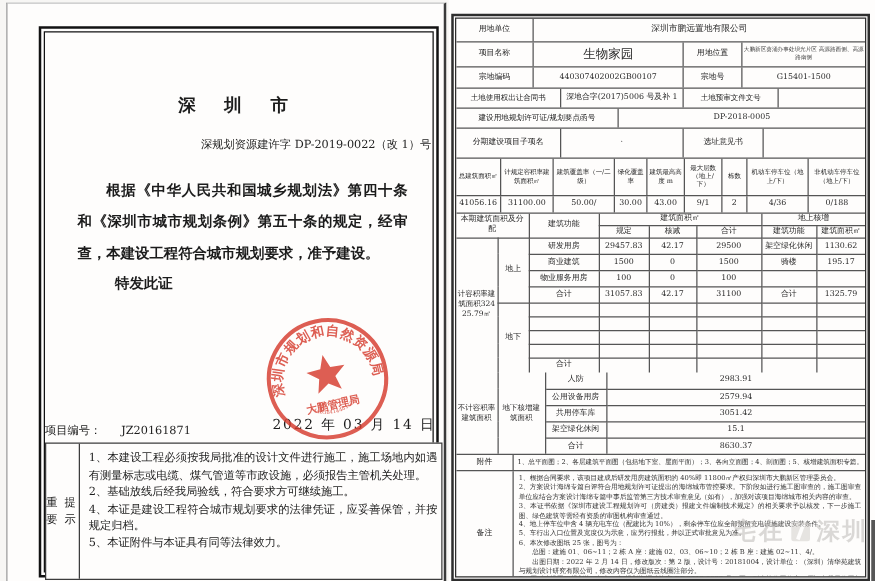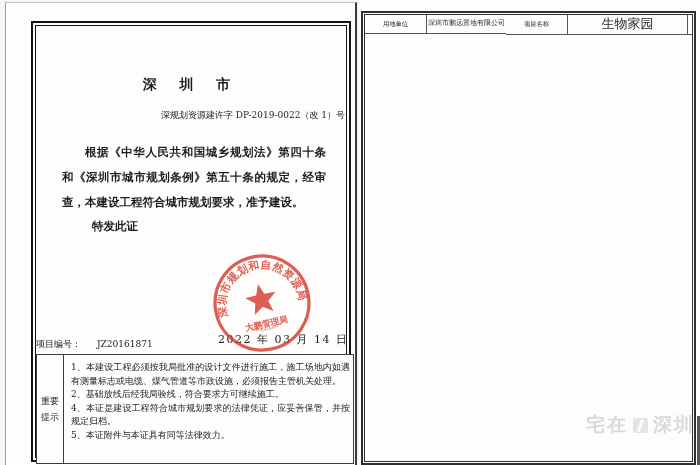--- a/index.html
+++ b/index.html
@@ -18,31 +18,31 @@
   .doc-no{text-align:right;font-size:9px;margin:15px 1px 0 0;color:#222;}
   .body-text{margin:18px 20px 0 26px;font-size:11.5px;font-weight:bold;line-height:25px;
              text-align:justify;text-indent:2em;}
   .issue-line{margin:4px 0 0 56px;font-size:11.5px;font-weight:bold;}
   .cert-date{position:absolute;left:212px;top:281px;font-size:11px;letter-spacing:1.5px;white-space:nowrap;margin-top:48px;}
   .seal{position:absolute;left:205px;top:249px;width:102px;height:102px;opacity:.82;transform:rotate(-12deg);}
   .proj-row{position:absolute;left:30px;top:335px;font-size:9px;}
   .proj-row .val{margin-left:16px;}
   .notice{position:absolute;left:30px;top:351px;width:318px;height:110px;border:1px solid #3c3c3c;
           display:flex;box-sizing:border-box;background:#fefdfc;}
-  .notice-label{width:26px;border-right:1px solid #3c3c3c;display:flex;flex-direction:column;
+  .notice-label{width:26px;border-right:1px solid #3c3c3c;display:flex;flex-direction:row;
                 align-items:center;justify-content:center;font-size:9px;gap:3px;flex:none;}
   .notice-body{flex:1;padding:6px 3px 0 7px;font-size:9px;line-height:13.6px;overflow:hidden;}
   .notice-body .itm{text-align:justify;}
 
   
   .page-right{left:359px;top:0;width:341px;height:465px;}
   .rframe{position:absolute;left:2px;top:11px;width:335px;height:454px;border:2px solid #2e2e2e;
           padding:1px;box-sizing:border-box;}
   .rinner{border:1px solid #2e2e2e;width:100%;height:100%;box-sizing:border-box;overflow:hidden;
-          display:flex;flex-direction:row;}
+          display:flex;flex-direction:column;}
   .fr{display:flex;border-bottom:1px solid #555;box-sizing:border-box;flex:none;}
   .fc{border-right:1px solid #555;display:flex;align-items:center;justify-content:center;
       text-align:center;box-sizing:border-box;padding:0 1px;overflow:hidden;font-size:6.3px;color:#2a2a2a;
       line-height:1.3;flex:none;}
   .fc.last{border-right:none;flex:1;}
   .lab{color:#222;}
   table{border-collapse:collapse;width:100%;table-layout:fixed;border-style:hidden;flex:none;}
   td{border:1px solid #555;text-align:center;padding:0 1px;overflow:hidden;font-size:6.3px;
      color:#2a2a2a;line-height:1.25;}
   .vlab{word-break:break-all;font-size:6px;line-height:8px;}
@@ -113,21 +113,21 @@
   <div class="page page-right">
     <div class="rframe">
       <div class="rinner">
 
         <div class="fr" style="height:19px">
           <div class="fc lab" style="width:62px">用地单位</div>
           <div class="fc last" style="font-size:7px">深圳市鹏远置地有限公司</div>
         </div>
         <div class="fr" style="height:20px">
           <div class="fc lab" style="width:62px">项目名称</div>
-          <div class="fc" style="width:120px;font-size:13px">生物家园</div>
+          <div class="fc" style="width:120px;font-size:10px">生物家园</div>
           <div class="fc lab" style="width:47px">用地位置</div>
           <div class="fc last loc-small">大鹏新区葵涌办事处坝光片区 高源路西侧、高源路南侧</div>
         </div>
         <div class="fr" style="height:17px">
           <div class="fc lab" style="width:62px">宗地编码</div>
           <div class="fc" style="width:120px">440307402002GB00107</div>
           <div class="fc lab" style="width:47px">宗地号</div>
           <div class="fc last">G15401-1500</div>
         </div>
         <div class="fr" style="height:16px">

